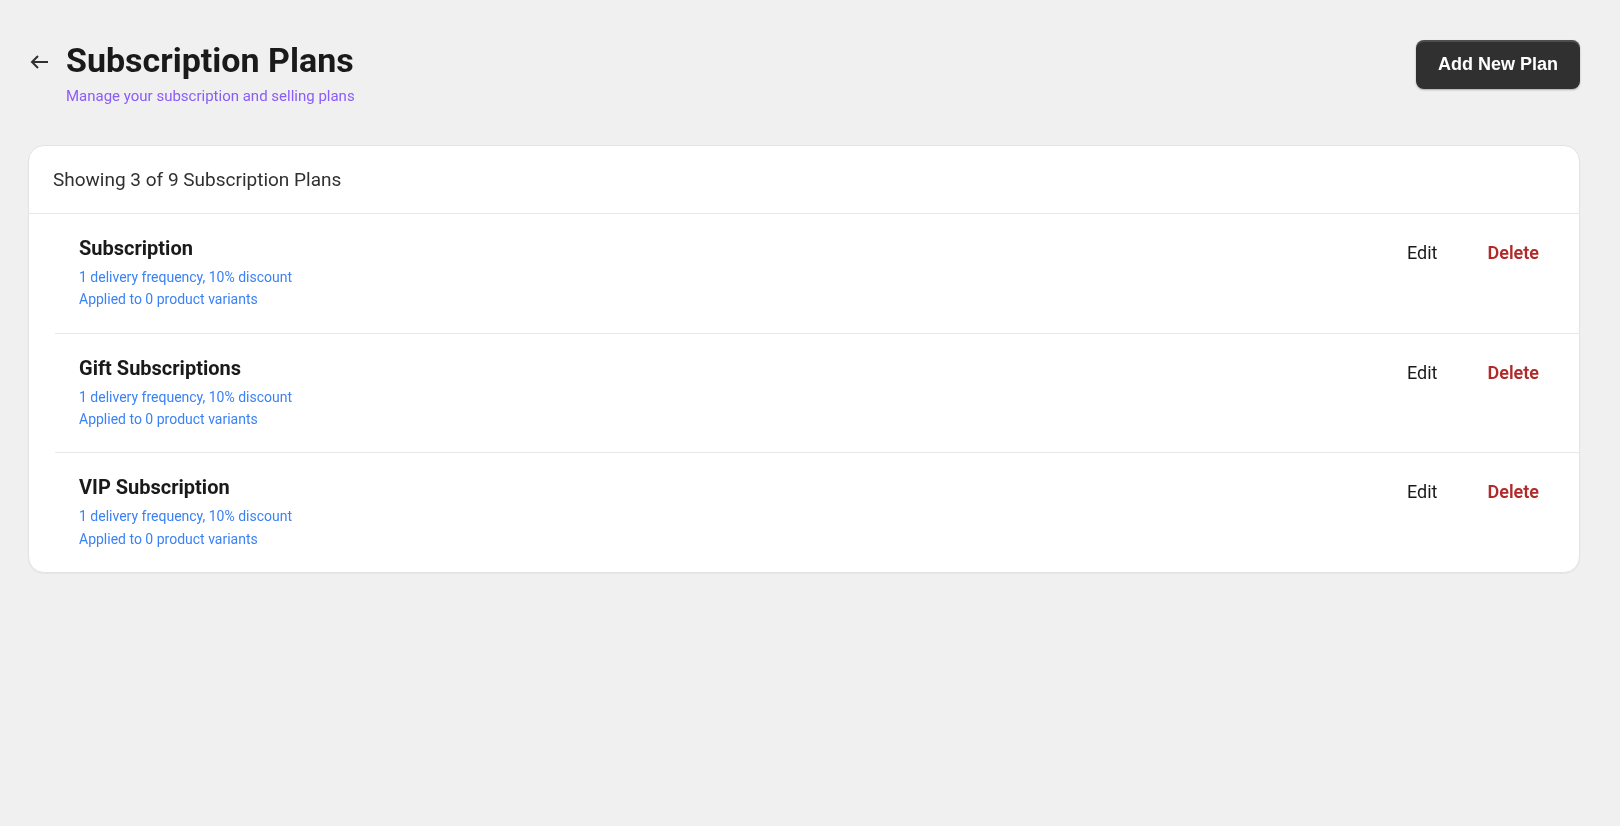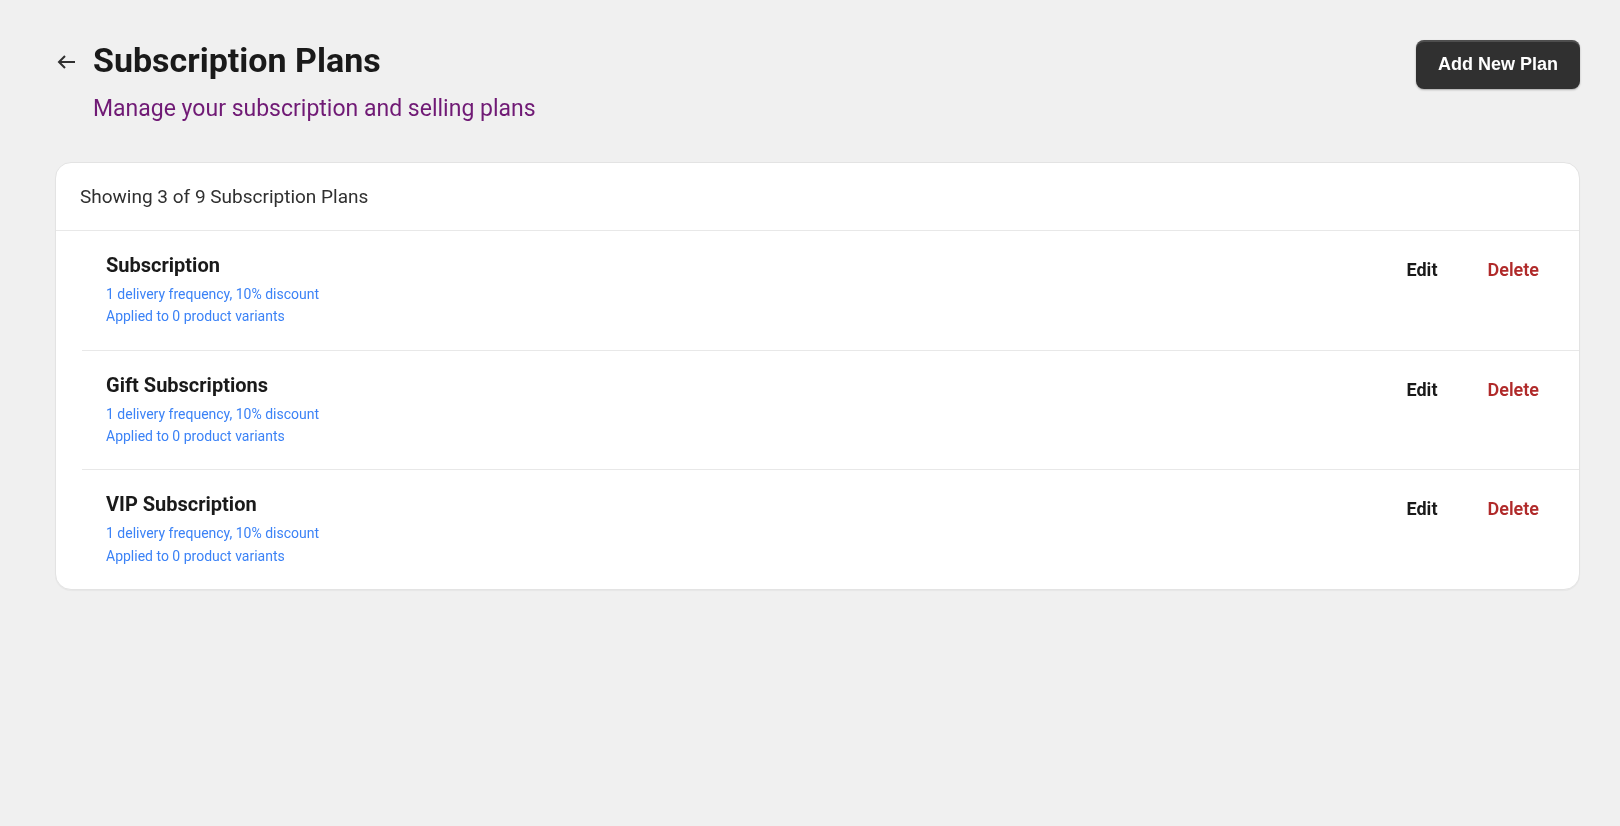--- a/index.html
+++ b/index.html
@@ -8,21 +8,21 @@
       box-sizing: border-box;
     }
     body {
       font-family: -apple-system, BlinkMacSystemFont, "Segoe UI", Roboto, Helvetica, Arial, sans-serif;
       background-color: #f0f0f0;
       width: 1620px;
       height: 826px;
       overflow: hidden;
     }
     .page {
-      padding: 40px 40px 0 55px;
+      padding: 40px 40px 0 28px;
     }
     .header {
       display: flex;
       align-items: flex-start;
       justify-content: space-between;
       margin-bottom: 40px;
     }
     .header-left {
       display: flex;
       align-items: flex-start;
@@ -44,23 +44,23 @@
       display: flex;
       flex-direction: column;
     }
     .page-title {
       font-size: 34px;
       font-weight: 700;
       color: #1a1a1a;
       line-height: 1.2;
     }
     .page-subtitle {
-      font-size: 23px;
-      color: #701a75;
-      margin-top: 14px;
+      font-size: 15px;
+      color: #8b5cf6;
+      margin-top: 6px;
       font-weight: 400;
     }
     .add-btn {
       background: #303030;
       color: #fff;
       font-weight: 600;
       font-size: 18px;
       padding: 14px 22px;
       border-radius: 8px;
       border: none;
@@ -107,21 +107,21 @@
       line-height: 1.6;
     }
     .plan-actions {
       display: flex;
       align-items: center;
       gap: 50px;
       padding-top: 6px;
     }
     .edit-link {
       font-size: 18px;
-      font-weight: 700;
+      font-weight: 400;
       color: #1a1a1a;
       cursor: pointer;
       text-align: right;
     }
     .delete-link {
       font-size: 18px;
       font-weight: 600;
       color: #b02a2a;
       cursor: pointer;
       text-align: right;

